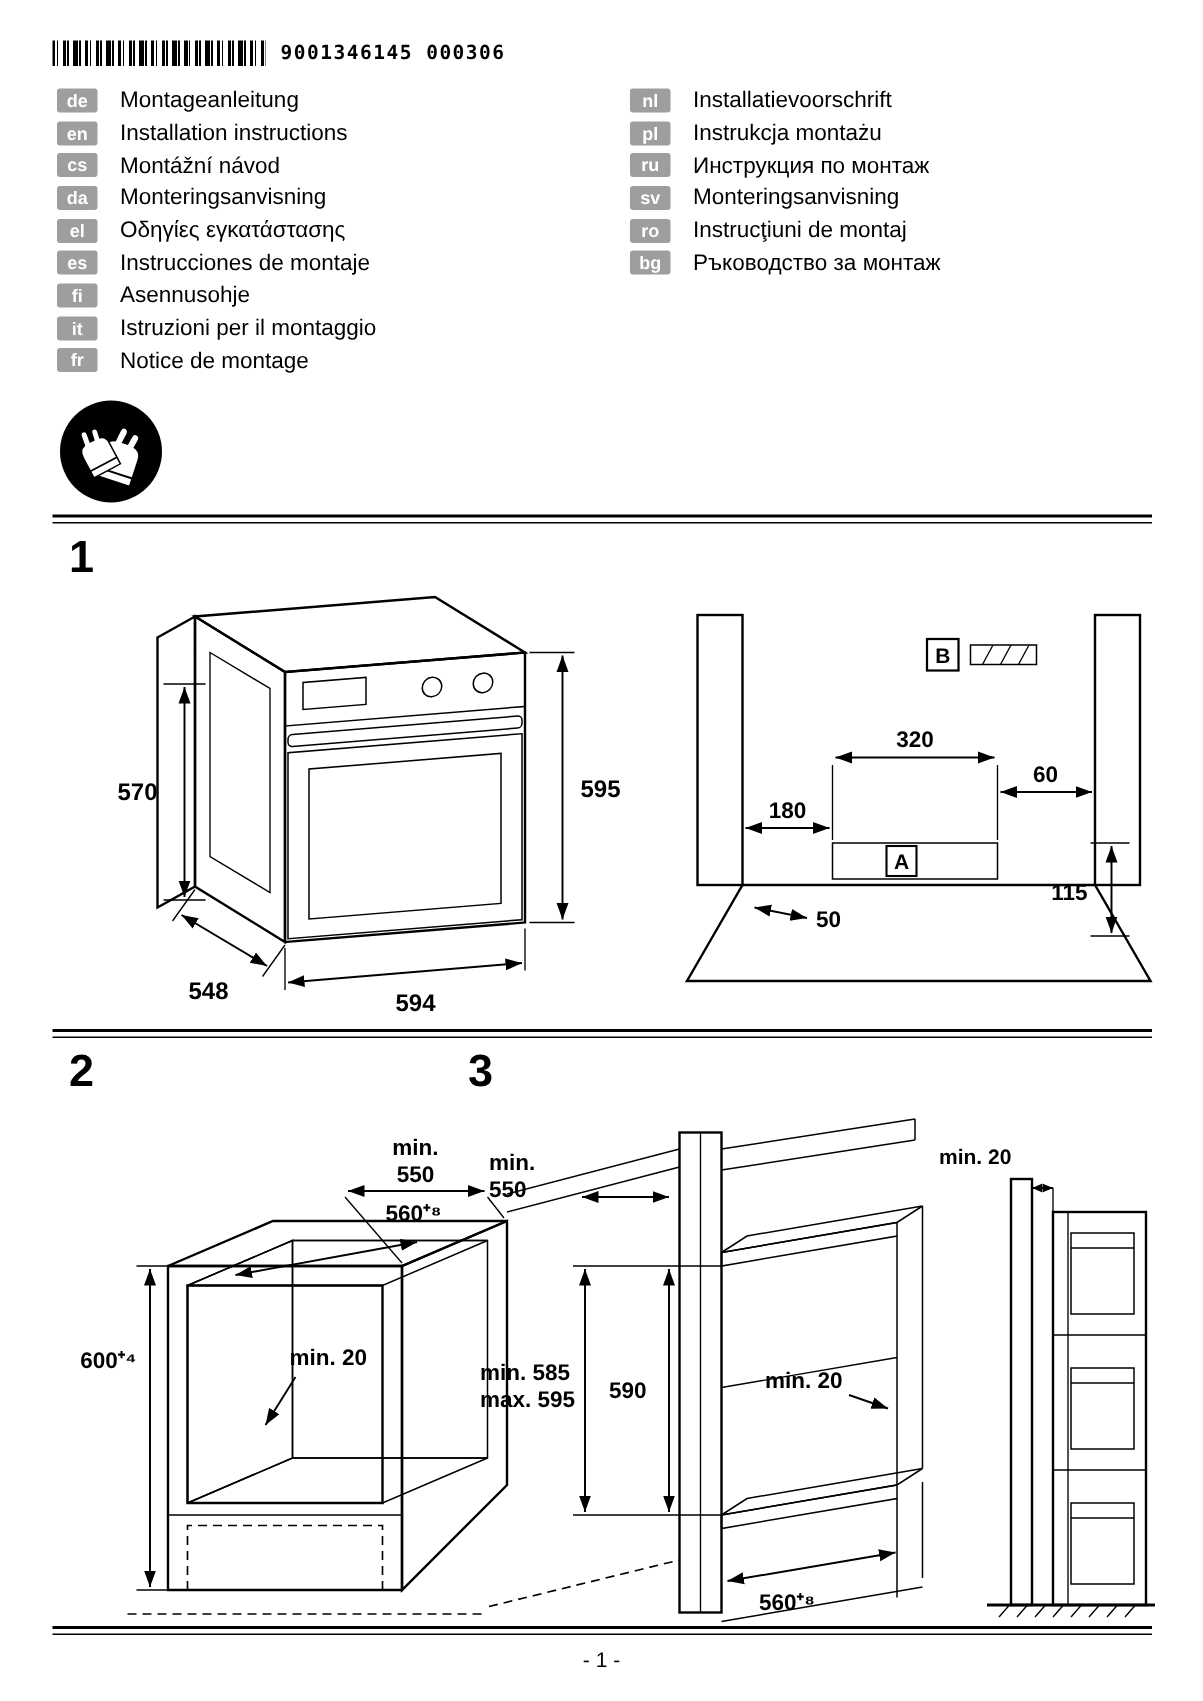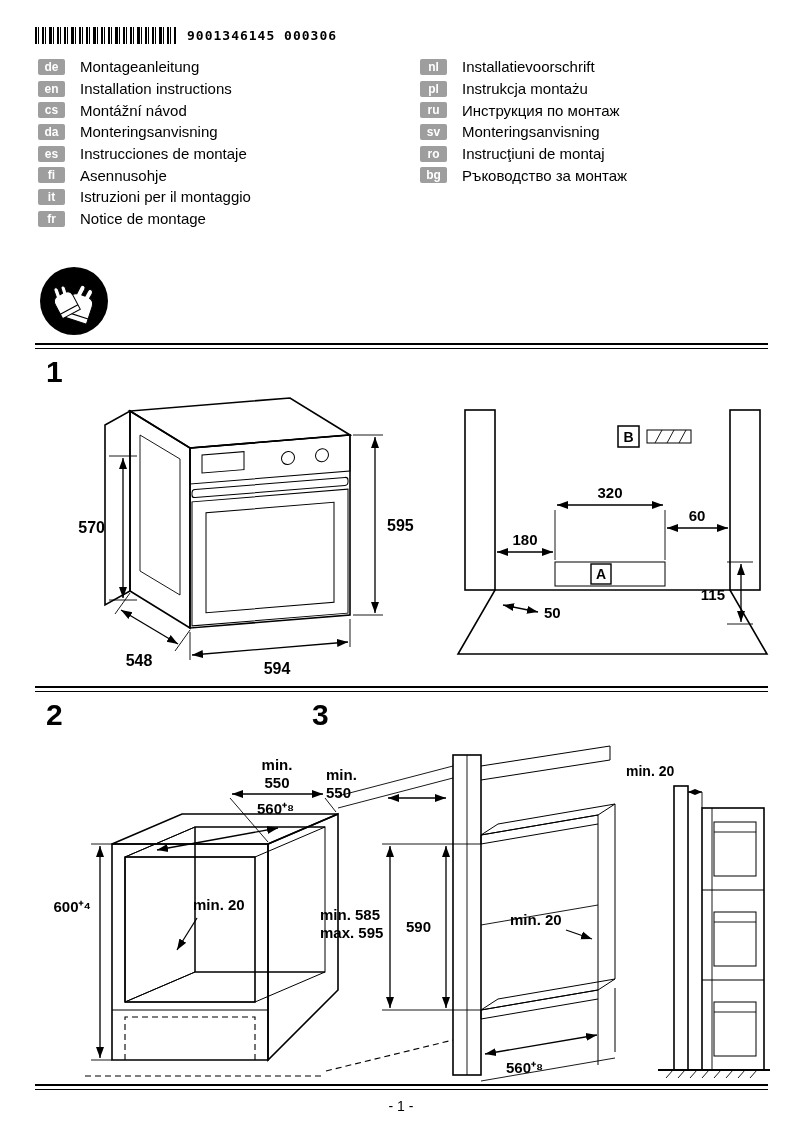--- a/index.html
+++ b/index.html
@@ -51,20 +51,24 @@
     </div>
   <div class="lang-row">
       <span class="lang-badge">cs</span>
       <span class="lang-title">Montážní návod</span>
     </div>
   <div class="lang-row">
       <span class="lang-badge">da</span>
       <span class="lang-title">Monteringsanvisning</span>
     </div>
   <div class="lang-row">
+      <span class="lang-badge">el</span>
+      <span class="lang-title">Οδηγίες εγκατάστασης</span>
+    </div>
+  <div class="lang-row">
       <span class="lang-badge">es</span>
       <span class="lang-title">Instrucciones de montaje</span>
     </div>
   <div class="lang-row">
       <span class="lang-badge">fi</span>
       <span class="lang-title">Asennusohje</span>
     </div>
   <div class="lang-row">
       <span class="lang-badge">it</span>
       <span class="lang-title">Istruzioni per il montaggio</span>

